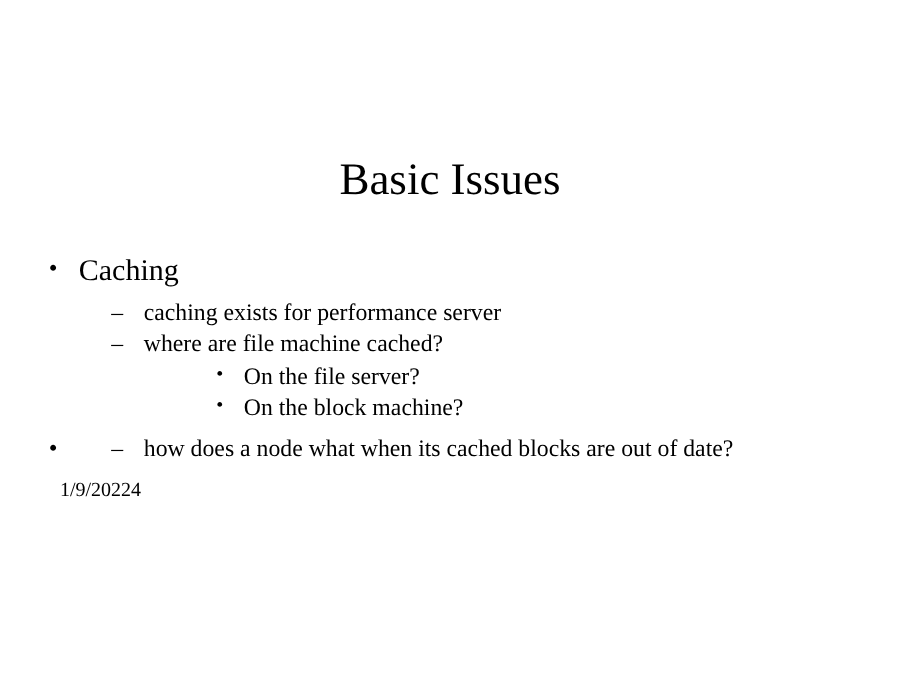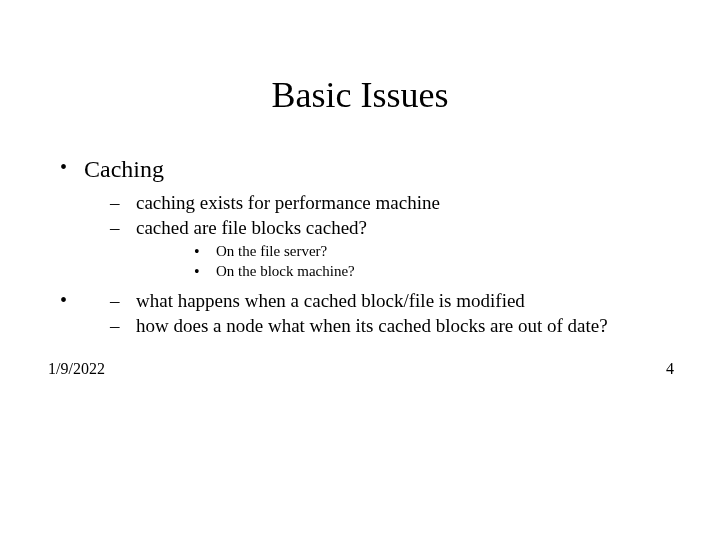--- a/index.html
+++ b/index.html
@@ -8,30 +8,31 @@
     font-family: "Times New Roman", Times, serif;
     background: #ffffff;
     color: #000000;
     position: relative;
   }
   .slide {
     width: 720px;
     height: 392px;
     padding: 0;
     position: relative;
+    margin-top: 48px;
   }
   .title {
     text-align: center;
     font-size: 36px;
     font-weight: normal;
     padding-top: 74px;
     padding-bottom: 40px;
   }
   .content {
-    padding-left: 56px;
+    padding-left: 35px;
     padding-right: 40px;
   }
   ul.lvl1 {
     list-style: none;
   }
   ul.lvl1 > li {
     font-size: 24px;
     margin-bottom: 4px;
     position: relative;
     padding-left: 28px;
@@ -58,70 +59,68 @@
     content: "–";
     position: absolute;
     left: 26px;
     top: 0;
   }
   ul.lvl3 {
     list-style: none;
     margin-top: 2px;
   }
   ul.lvl3 > li {
-    font-size: 15px;
+    font-size: 19px;
     position: relative;
     padding-left: 80px;
     line-height: 1.3;
   }
   ul.lvl3 > li::before {
     content: "•";
     position: absolute;
     left: 58px;
     top: 0;
     font-size: 16px;
   }
   .footer {
     position: absolute;
-    bottom: 14px;
+    bottom: 38px;
     left: 0;
     width: 100%;
     padding: 0 46px 0 48px;
     display: flex;
-    justify-content: space-between;
     font-size: 16px;
   }
 </style>
 </head>
 <body>
 
 <div class="slide">
 
   <h1 class="title">Basic Issues</h1>
 
   <div class="content">
     <ul class="lvl1">
 
       <li>
         <span>Caching</span>
         <ul class="lvl2">
-          <li>caching exists for performance machine</li>
+          <li>caching exists for performance server</li>
           <li>
-            <span>cached are file blocks cached?</span>
+            <span>where are file machine cached?</span>
             <ul class="lvl3">
               <li>On the file server?</li>
               <li>On the block machine?</li>
             </ul>
           </li>
         </ul>
       </li>
 
       <li>
         <ul class="lvl2">
-          <li>what happens when a cached block/file is modified</li>
           <li>how does a node what when its cached blocks are out of date?</li>
         </ul>
       </li>
 
     </ul>
   </div>
 
   <div class="footer">
     <span>1/9/2022</span>
     <span>4</span>

